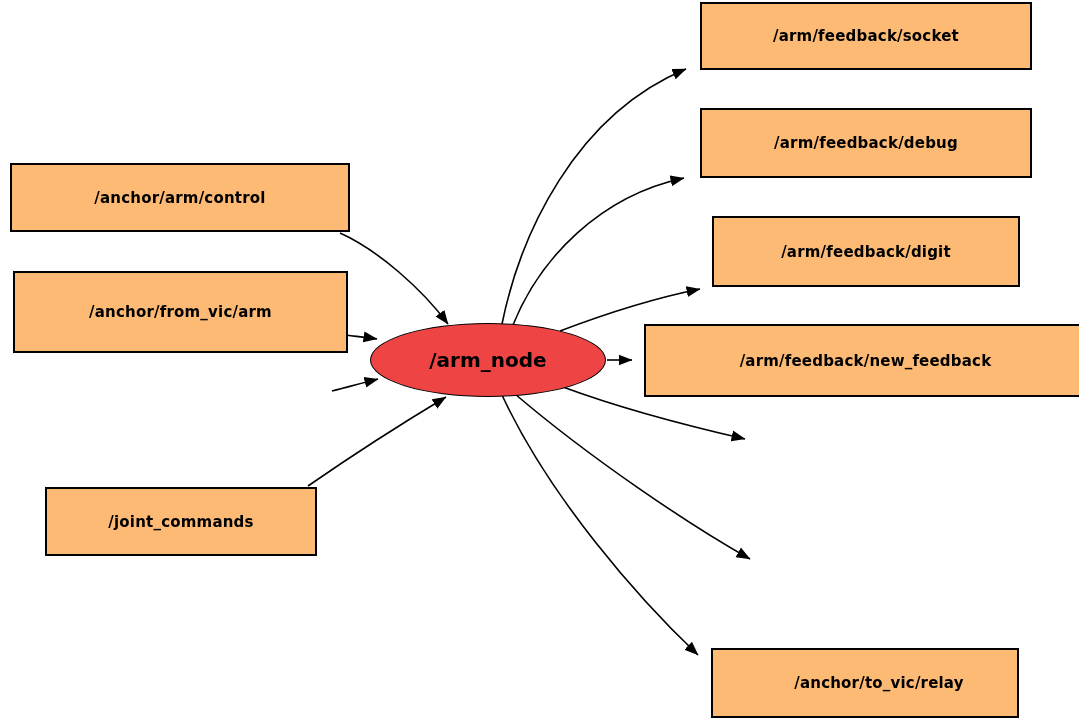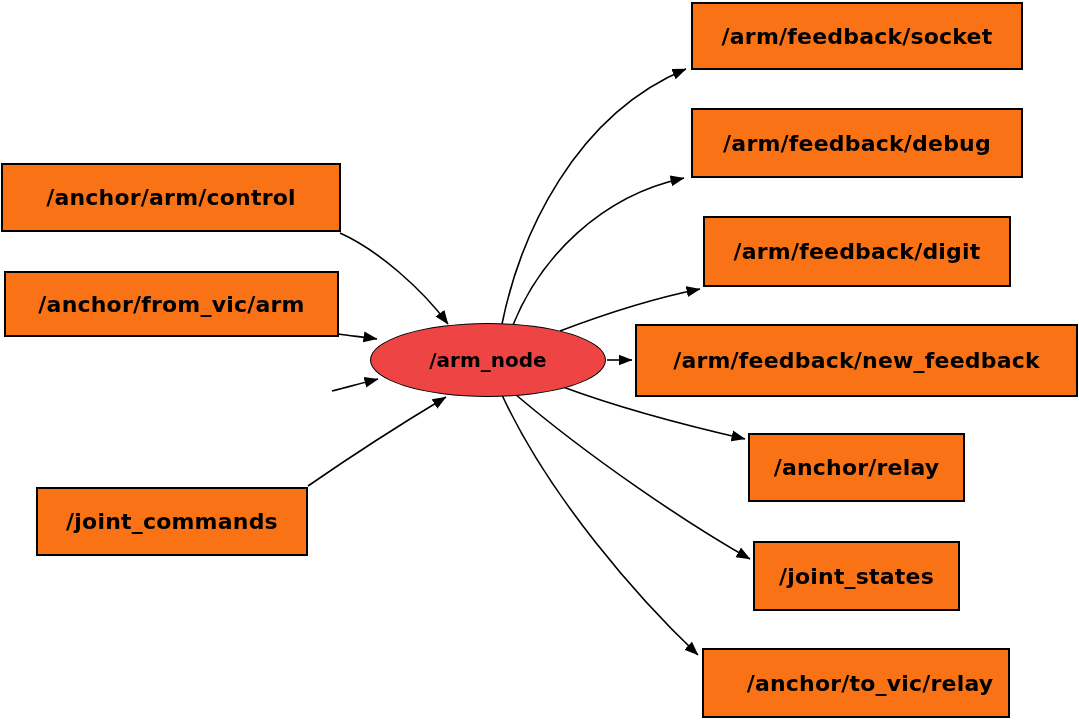--- a/index.html
+++ b/index.html
@@ -13,45 +13,46 @@
     font-family: "DejaVu Sans", "Liberation Sans", sans-serif;
     color: #000000;
   }
   .edges-layer {
     position: absolute;
     left: 0; top: 0;
     width: 1079px; height: 720px;
   }
   .topic-box {
     position: absolute;
-    background: #f97316;
+    background: #fdba74;
     border: 2px solid #000000;
     display: flex;
     align-items: center;
     justify-content: center;
-    font-size: 22px;
+    font-size: 15px;
     font-weight: 600;
     white-space: nowrap;
     letter-spacing: 0.2px;
+    margin-left: 9px;
   }
   .node-ellipse {
     position: absolute;
     background: #ef4444;
     border: 1.5px solid #000000;
     border-radius: 50%;
     display: flex;
     align-items: center;
     justify-content: center;
     font-size: 20px;
     font-weight: 600;
     white-space: nowrap;
   }
   
   .box-l0 { left: 1px;   top: 163px; width: 340px; height: 69px; }
-  .box-l1 { left: 4px;   top: 271px; width: 335px; height: 66px; }
+  .box-l1 { left: 4px;   top: 271px; width: 335px; height: 82px; }
   .box-l2 { left: 10px;  top: 378px; width: 322px; height: 70px; }
   .box-l3 { left: 36px;  top: 487px; width: 272px; height: 69px; }
   
   .node-center { left: 370px; top: 323px; width: 236px; height: 74px; }
   
   .box-r0 { left: 691px; top: 2px;   width: 332px; height: 68px; }
   .box-r1 { left: 691px; top: 108px; width: 332px; height: 70px; align-items: center; }
   .box-r2 { left: 703px; top: 216px; width: 308px; height: 71px; }
   .box-r3 { left: 635px; top: 324px; width: 443px; height: 73px; }
   .box-r4 { left: 748px; top: 433px; width: 217px; height: 69px; }
@@ -108,23 +109,17 @@
   </div>
   <div class="topic-box box-r1">
     <span>/arm/feedback/debug</span>
   </div>
   <div class="topic-box box-r2">
     <span>/arm/feedback/digit</span>
   </div>
   <div class="topic-box box-r3">
     <span>/arm/feedback/new_feedback</span>
   </div>
-  <div class="topic-box box-r4">
-    <span>/anchor/relay</span>
-  </div>
-  <div class="topic-box box-r5">
-    <span>/joint_states</span>
-  </div>
   <div class="topic-box box-r6">
     <span>/anchor/to_vic/relay</span>
   </div>
 
 </div>
 
 </body></html>

